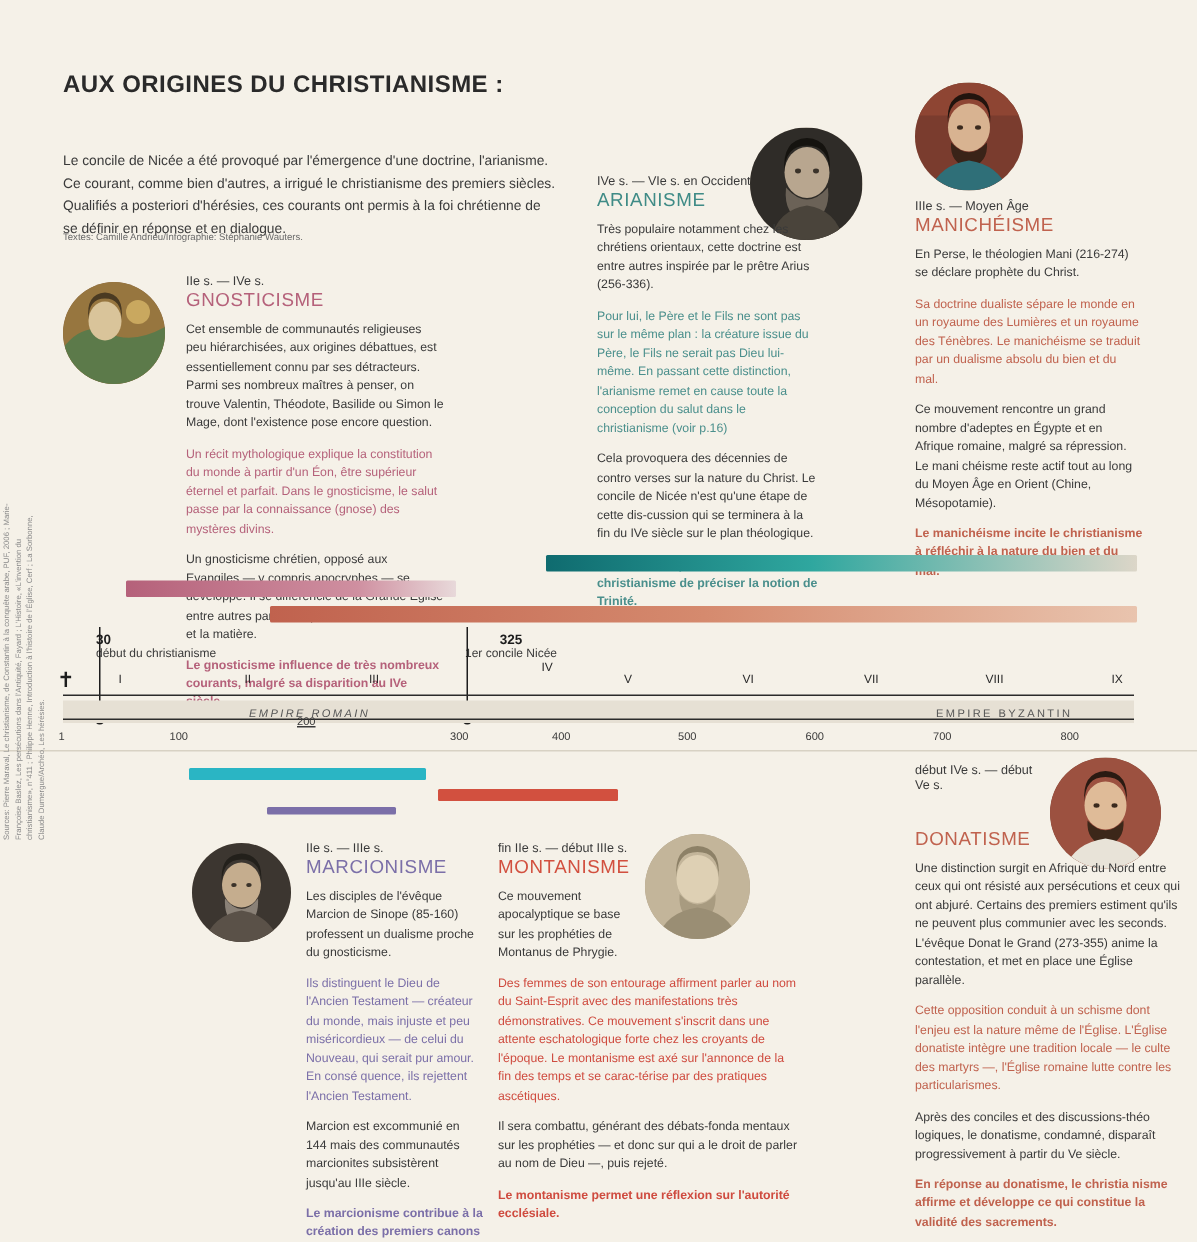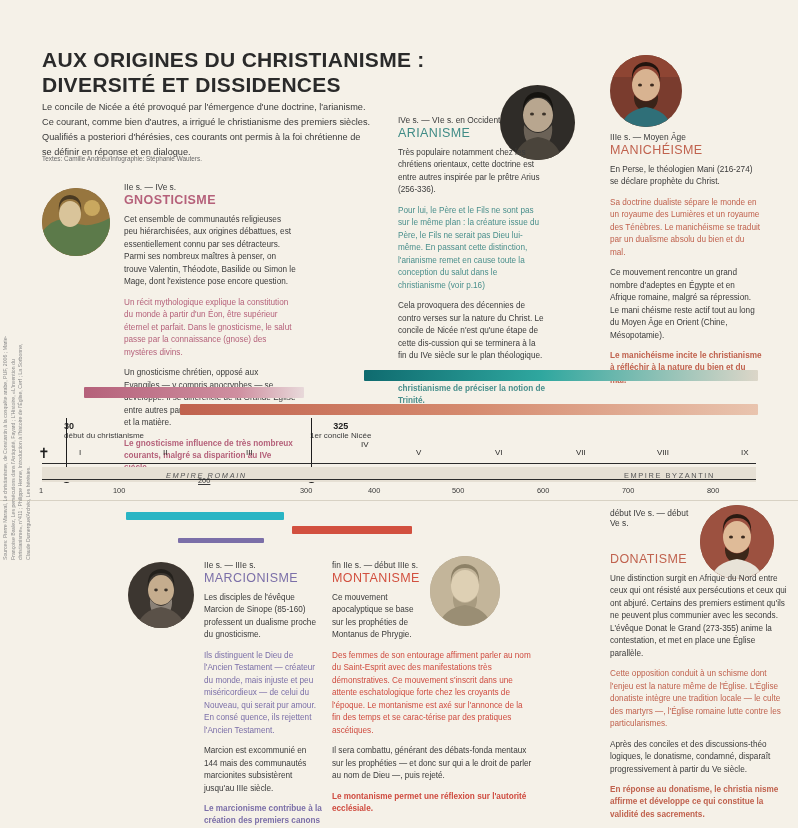--- a/index.html
+++ b/index.html
@@ -9,21 +9,21 @@
     font-family:"Liberation Sans", sans-serif;
     color:#333;
     position:relative;
     overflow:hidden;
   }
   .stage{position:relative;width:798px;height:828px;}
 
   
   .title{
     position:absolute;left:42px;top:48px;width:430px;
-    font-size:21px;font-weight:bold;letter-spacing:.3px;
+    font-size:16px;font-weight:bold;letter-spacing:.3px;
     line-height:1.18;color:#2a2a2a;
   }
   .intro{
     position:absolute;left:42px;top:100px;width:330px;
     font-size:9.2px;line-height:1.62;color:#3a3a3a;
   }
   .credits{
     position:absolute;left:42px;top:155px;width:340px;
     font-size:6.4px;color:#6a6a6a;
   }
@@ -37,21 +37,21 @@
   .bold-end{font-weight:bold;font-size:8.2px;line-height:1.5;margin:0;}
 
   
   .c-gnos{color:#b5617a;}
   .c-aria{color:#4a8f8c;}
   .c-mani{color:#c0624e;}
   .c-marc{color:#7b6fa8;}
   .c-mont{color:#cf4b3f;}
   .c-dona{color:#c0624e;}
   .c-aria-h{color:#3f8b86;}
-  .c-gnos-h{color:#b5617a;font-weight:bold;}
+  .c-gnos-h{color:#b5617a;}
   .c-mani-h{color:#c0624e;}
   .c-marc-h{color:#7b6fa8;}
   .c-mont-h{color:#d2503f;}
   .c-dona-h{color:#c0624e;margin-top:24px;}
 
   
   .portrait{position:absolute;border-radius:50%;overflow:hidden;background:#cbbfae;}
   .portrait .face{width:100%;height:100%;display:block;}
 
   
@@ -82,21 +82,20 @@
 
   .divider{position:absolute;background:#d8d2c4;height:1px;}
 </style>
 </head>
 <body>
 
 <div class="stage">
 
   <div class="title">
     <div>AUX ORIGINES DU CHRISTIANISME :</div>
-    <div>DIVERSITÉ ET DISSIDENCES</div>
   </div>
   <div class="intro">Le concile de Nicée a été provoqué par l'émergence d'une doctrine, l'arianisme. Ce courant, comme bien d'autres, a irrigué le christianisme des premiers siècles. Qualifiés a posteriori d'hérésies, ces courants ont permis à la foi chrétienne de se définir en réponse et en dialogue.</div>
   <div class="credits">Textes: Camille Andrieu/Infographie: Stéphanie Wauters.</div>
 
   <div class="portrait" style="left:500px;top:85px;width:75px;height:75px;">
     <svg class="face" viewBox="0 0 75 75">
       <rect width="75" height="75" fill="#2f2c28"></rect>
       <ellipse cx="38" cy="30" rx="15" ry="17" fill="#b8a68f"></ellipse>
       <path d="M23 30 q0-18 15-18 q15 0 15 18 q2-22-15-23 q-17 1-15 23z" fill="#15130f"></path>
       <path d="M24 40 q14 16 28 0 q2 20-14 23 q-16-3-14-23z" fill="#6b6257"></path>

